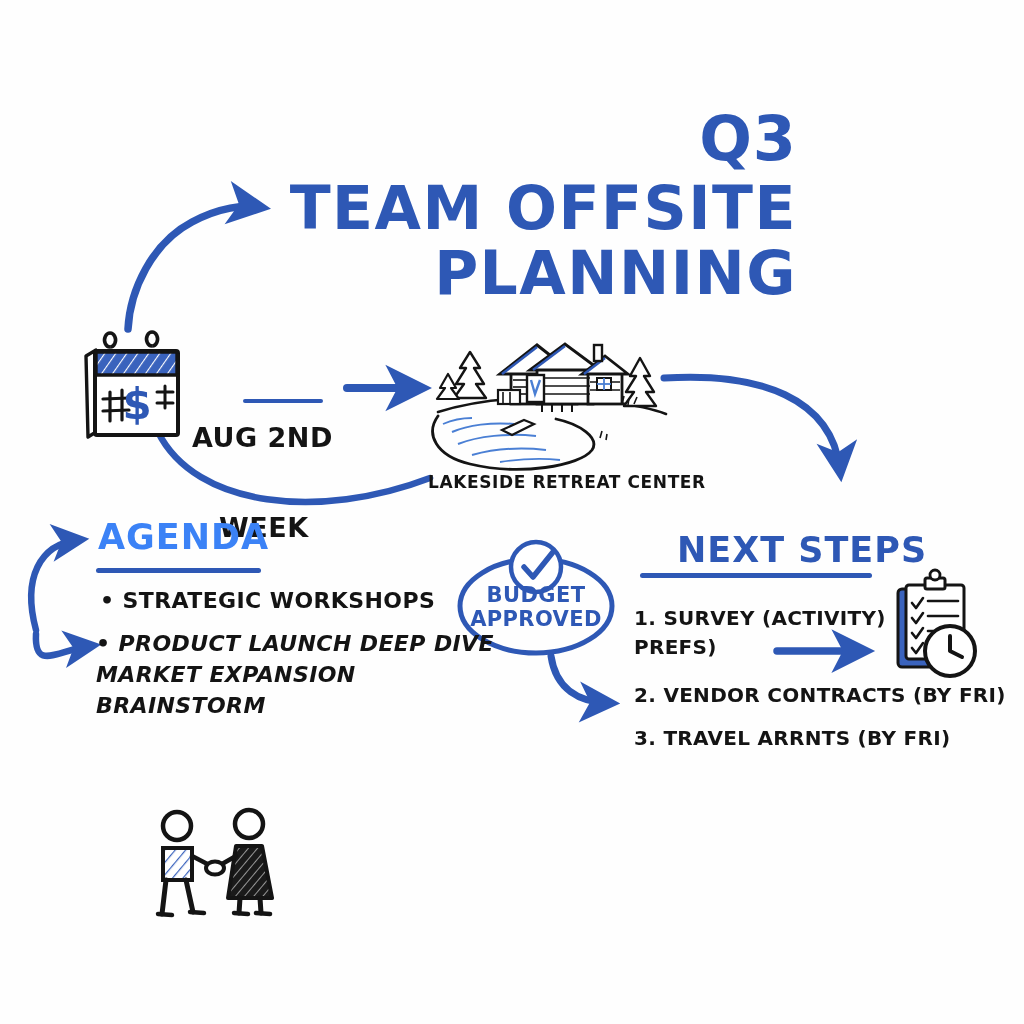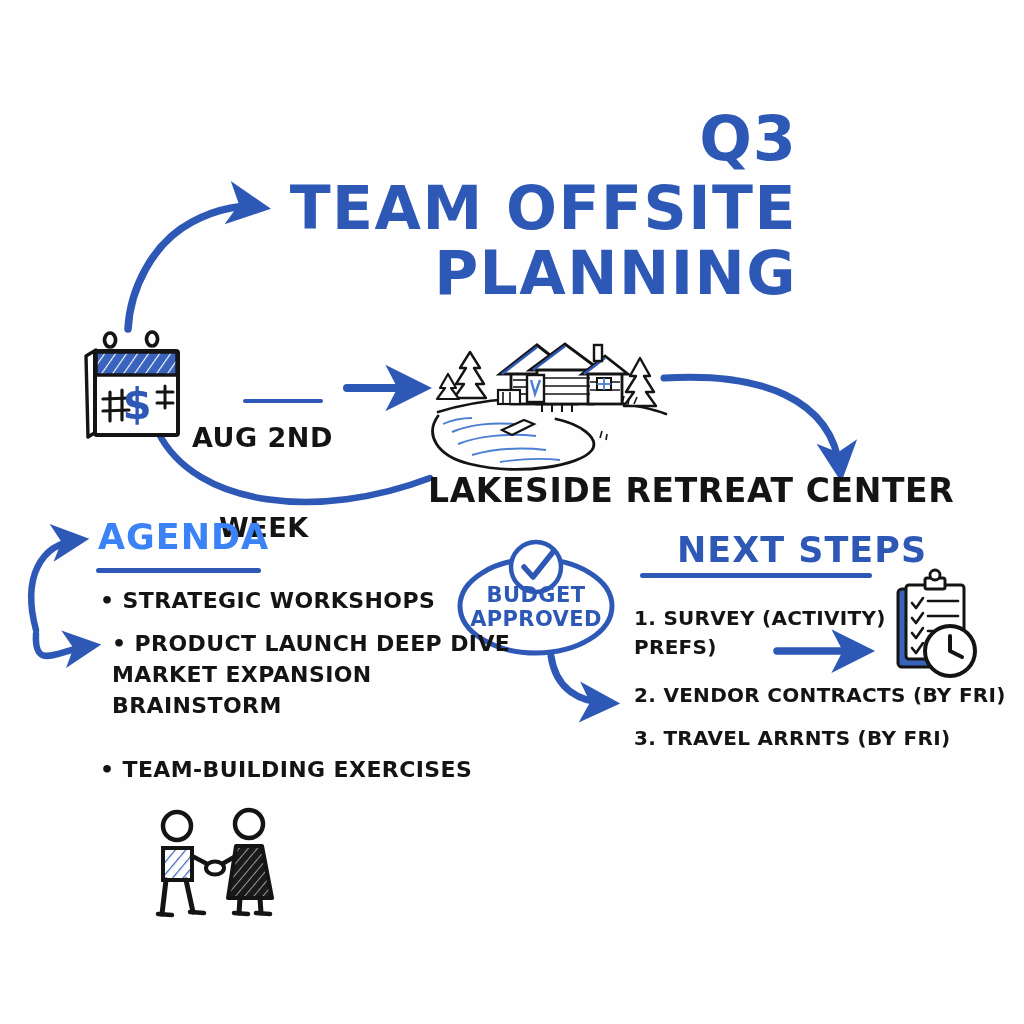--- a/index.html
+++ b/index.html
@@ -83,21 +83,21 @@
     height: 4px;
     background: #2e58b5;
     border-radius: 2px;
   }
 
   
   #venue-caption {
     left: 428px;
     top: 474px;
     color: #141414;
-    font-size: 33px;
+    font-size: 17px;
     font-weight: 600;
     letter-spacing: 0.6px;
   }
 
   
   #agenda-heading {
     left: 98px;
     top: 520px;
     color: #3b82f6;
     font-size: 35px;
@@ -115,21 +115,21 @@
   }
   .agenda-item {
     position: absolute;
     color: #141414;
     font-size: 22px;
     font-weight: 600;
     letter-spacing: 0.4px;
     white-space: pre-line;
   }
   #agenda-item-0 { left: 100px; top: 588px; }
-  #agenda-item-1 { left: 112px; top: 628px; line-height: 1.42; }
+  #agenda-item-1 { left: 96px; top: 628px; line-height: 1.42; font-style: italic; }
   #agenda-item-2 { left: 100px; top: 757px; }
 
   
   #next-heading {
     left: 645px;
     top: 533px;
     color: #2e58b5;
     font-size: 35px;
     font-weight: 700;
     letter-spacing: 1px;
@@ -376,21 +376,20 @@
   <div id="date-underline"></div>
 
   <div id="venue-caption" class="txt">LAKESIDE RETREAT CENTER</div>
 
   <div id="agenda-heading" class="txt">AGENDA</div>
   <div id="agenda-underline"></div>
   <div id="agenda-item-0" class="agenda-item">• STRATEGIC WORKSHOPS</div>
   <div id="agenda-item-1" class="agenda-item">• PRODUCT LAUNCH DEEP DIVE
 MARKET EXPANSION
 BRAINSTORM</div>
-  <div id="agenda-item-2" class="agenda-item">• TEAM-BUILDING EXERCISES</div>
 
   <div id="budget-stamp">
     <div>BUDGET</div>
     <div>APPROVED</div>
   </div>
 
   <div id="next-heading" class="txt">NEXT STEPS</div>
   <div id="next-underline"></div>
   <div id="next-item-0" class="next-item">1. SURVEY (ACTIVITY)
      PREFS)</div>

